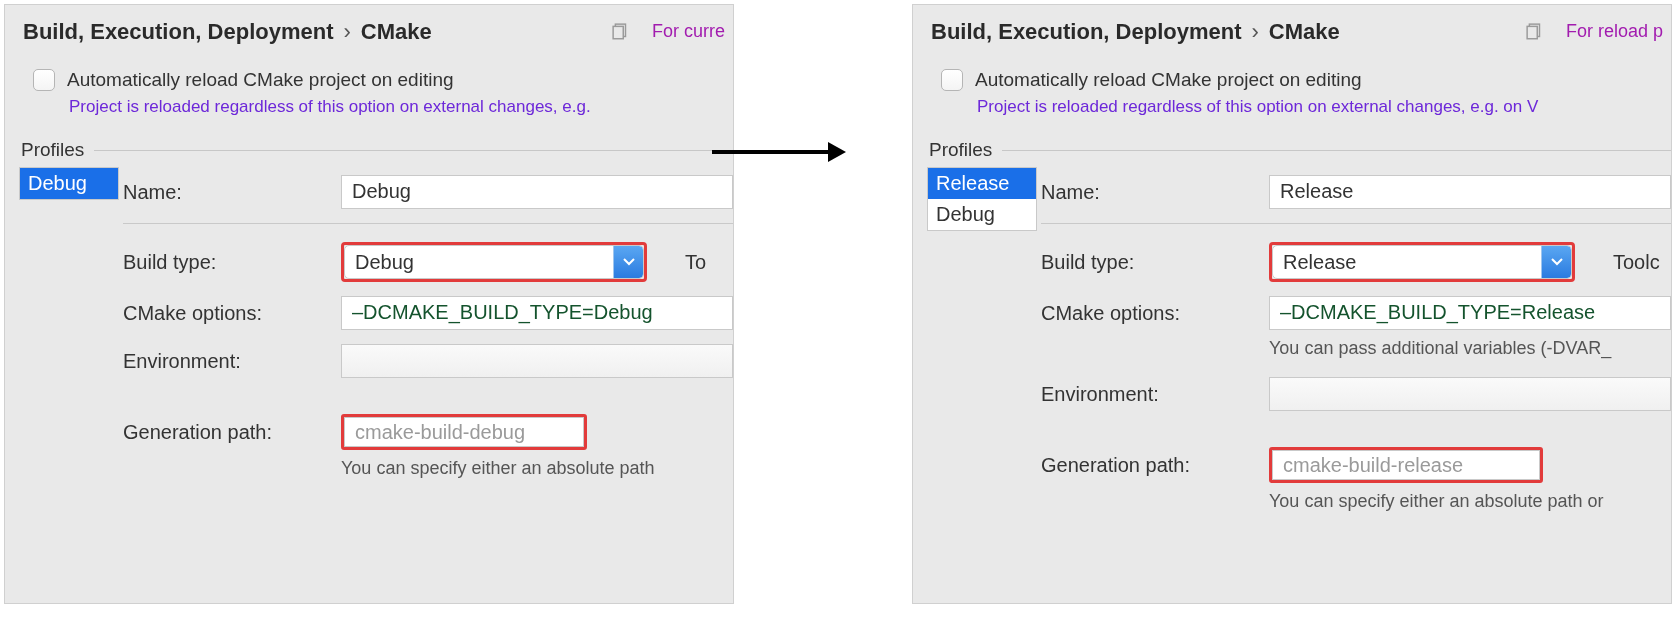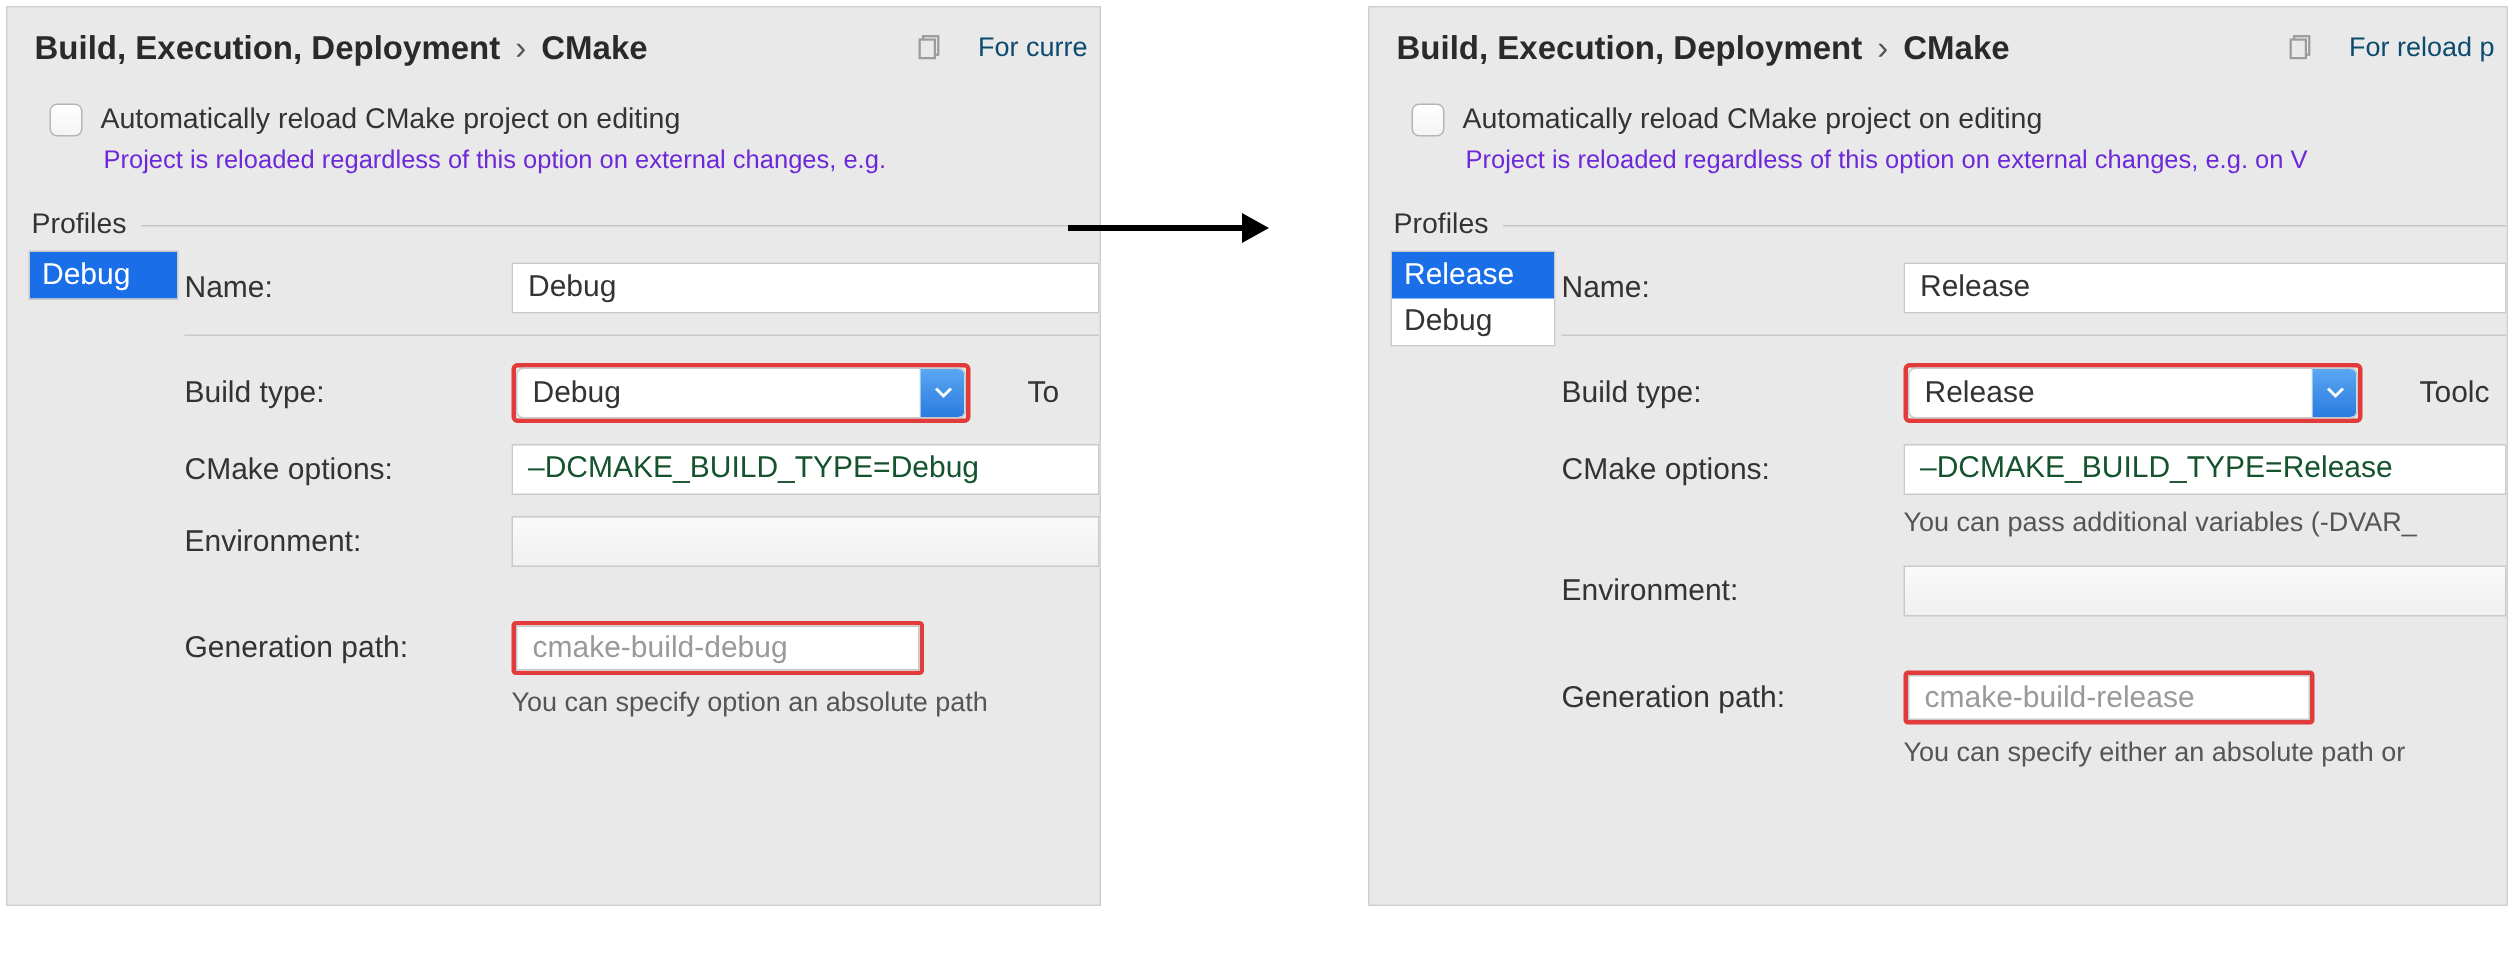--- a/index.html
+++ b/index.html
@@ -54,21 +54,21 @@
   }
   .breadcrumb .sep {
     margin: 0 10px;
     font-weight: 400;
     color: #555;
   }
   .scope-hint {
     position: absolute;
     right: 8px;
     top: 16px;
-    color: #0c4a6e;
+    color: #a21caf;
     font-size: 18px;
     display: flex;
     align-items: center;
     gap: 22px;
   }
   .scope-hint svg { flex-shrink: 0; }
   .checkbox-row {
     display: flex;
     align-items: center;
     gap: 12px;
@@ -211,21 +211,21 @@
     border-radius: 3px;
     display: inline-block;
   }
   .genpath-input {
     border: 1px solid #c9c9c9;
     background: #fff;
     height: 30px;
     padding: 3px 10px;
     font-size: 20px;
     color: #9a9a9a;
-    width: 269px;
+    width: 240px;
   }
   .genpath-input.wide { width: 268px; }
   .env-box {
     border: 1px solid #c9c9c9;
     background: linear-gradient(#fafafa,#f0f0f0);
     height: 34px;
     flex: 1;
     min-width: 0;
   }
   .form .indent { margin-left: 218px; }
@@ -299,21 +299,21 @@
         </div>
 
         <div style="height:22px"></div>
 
         <div class="form-row">
           <div class="form-label">Generation path:</div>
           <div class="genpath-wrap">
             <div class="genpath-input">cmake-build-debug</div>
           </div>
         </div>
-        <div class="helper indent">You can specify option an absolute path</div>
+        <div class="helper indent">You can specify either an absolute path</div>
       </div>
     </div>
   </div>
 
   <div class="arrow-gap"></div>
   <svg class="arrow" viewBox="0 0 140 24">
     <line x1="2" y1="12" x2="126" y2="12" stroke="#000" stroke-width="4"></line>
     <path d="M118 2 L136 12 L118 22 Z" fill="#000"></path>
   </svg>
 

